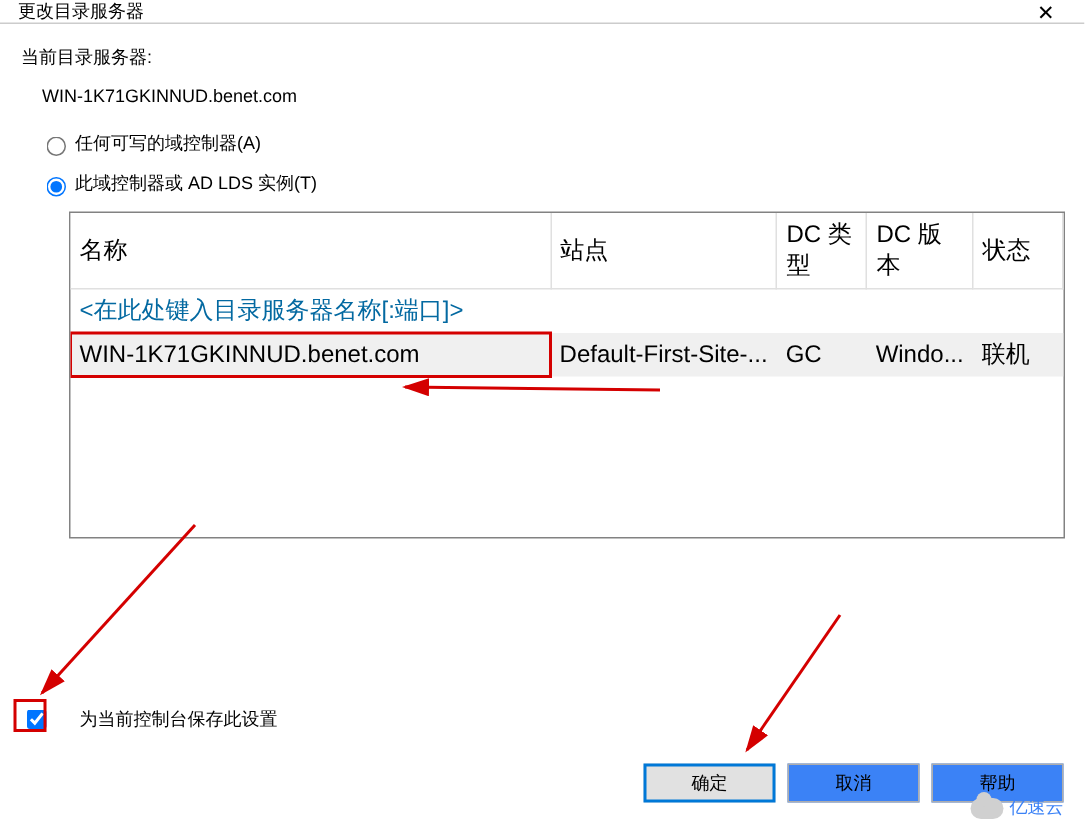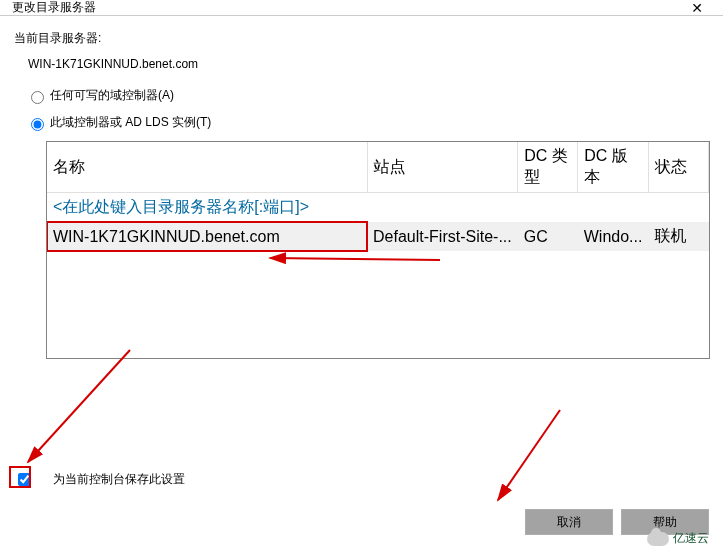--- a/index.html
+++ b/index.html
@@ -95,38 +95,38 @@
   .button-row {
     position: absolute;
     right: 14px;
     bottom: 14px;
     display: flex;
     gap: 8px;
   }
   .button-row button {
     width: 88px;
     height: 26px;
-    background: #a3a3a3;
+    background: #3b82f6;
     border: 1px solid #adadad;
     font-family: inherit;
     font-size: 12px;
     cursor: pointer;
   }
   .button-row button.primary {
     border: 2px solid #0078d7;
     background: #e1e1e1;
   }
   .watermark {
     position: absolute;
     right: 14px;
     bottom: 2px;
     display: flex;
     align-items: center;
     gap: 4px;
-    color: #14532d;
+    color: #3b82f6;
     font-size: 12px;
     pointer-events: none;
   }
   .watermark .cloud {
     width: 22px;
     height: 14px;
     background: #d0d0d0;
     border-radius: 8px;
     position: relative;
   }
@@ -196,20 +196,21 @@
   </div>
 </div>
 
 <label class="checkbox-row">
   <input type="checkbox" checked="" style="">
   <span>为当前控制台保存此设置</span>
 </label>
 <div class="checkbox-outline"></div>
 
 <div class="button-row">
+  <button class="primary">确定</button>
   <button>取消</button>
   <button>帮助</button>
 </div>
 
 <div class="watermark">
   <span class="cloud"></span>
   <span>亿速云</span>
 </div>
 
 <svg class="overlay">

